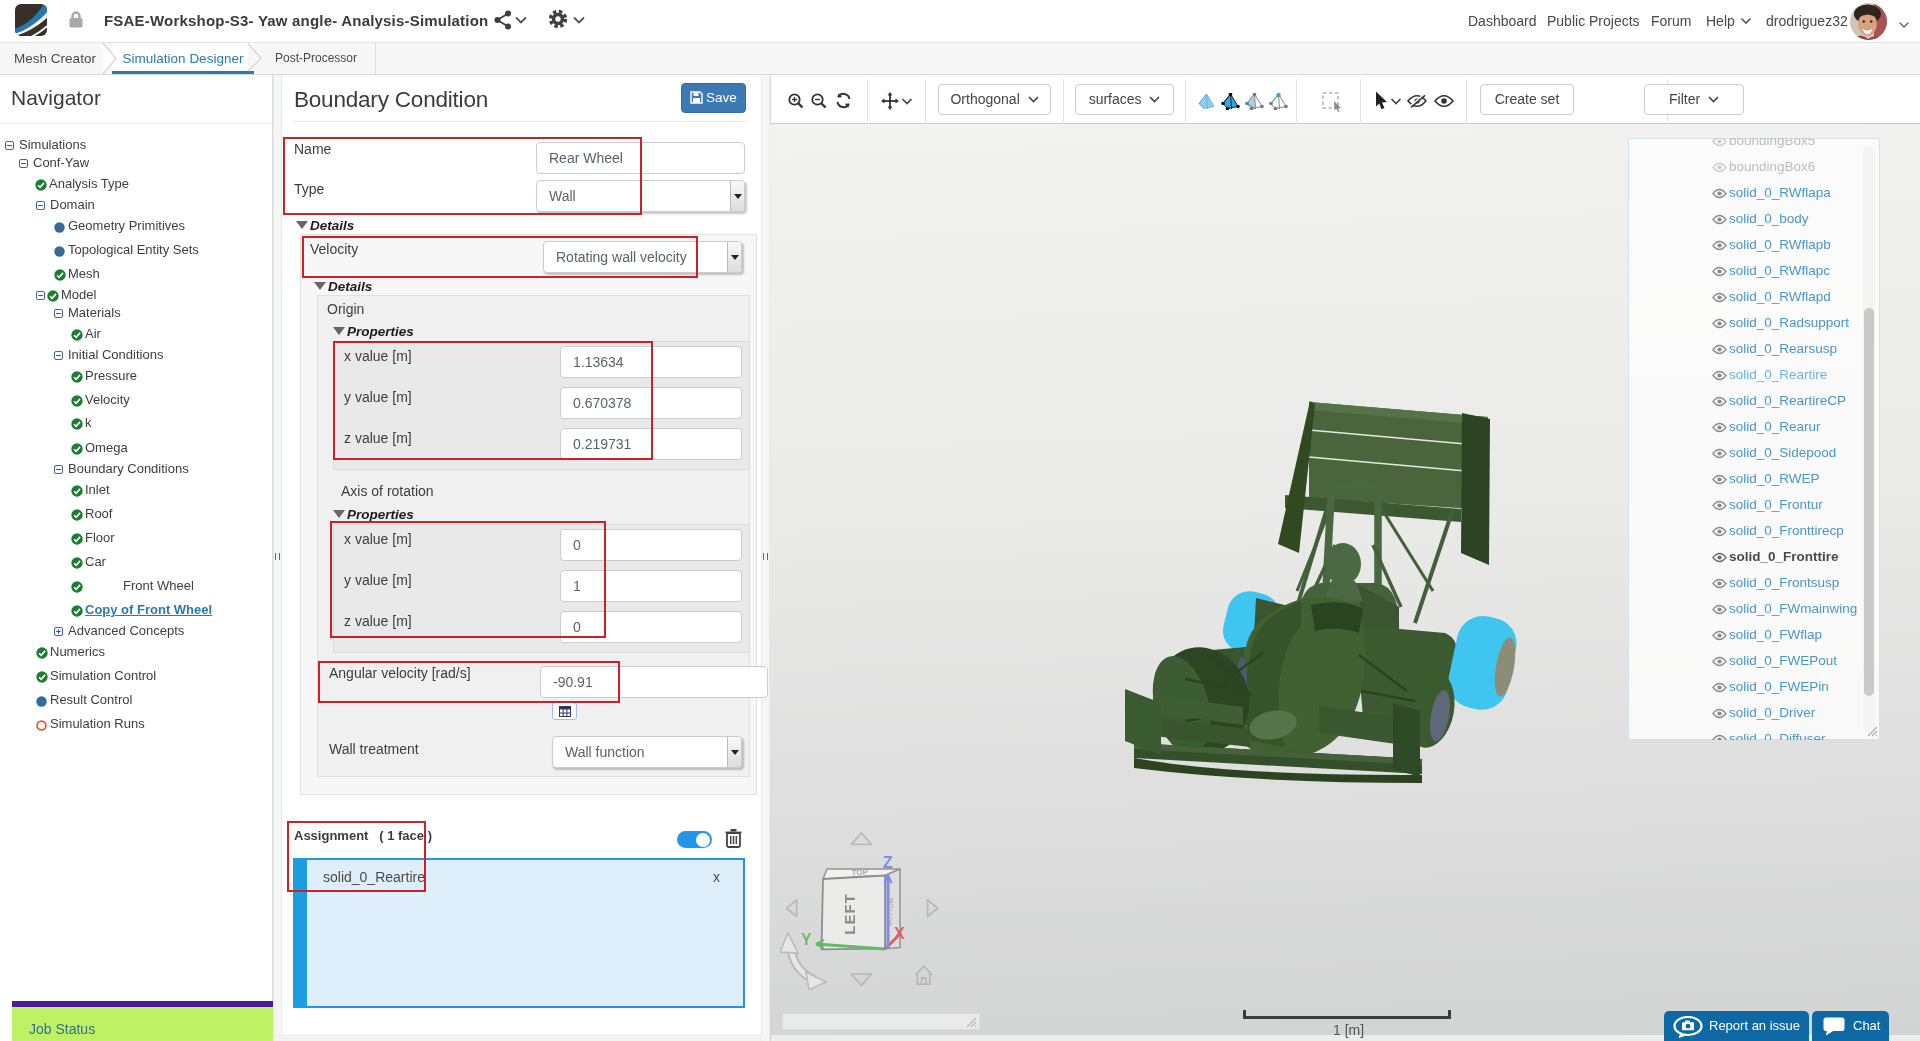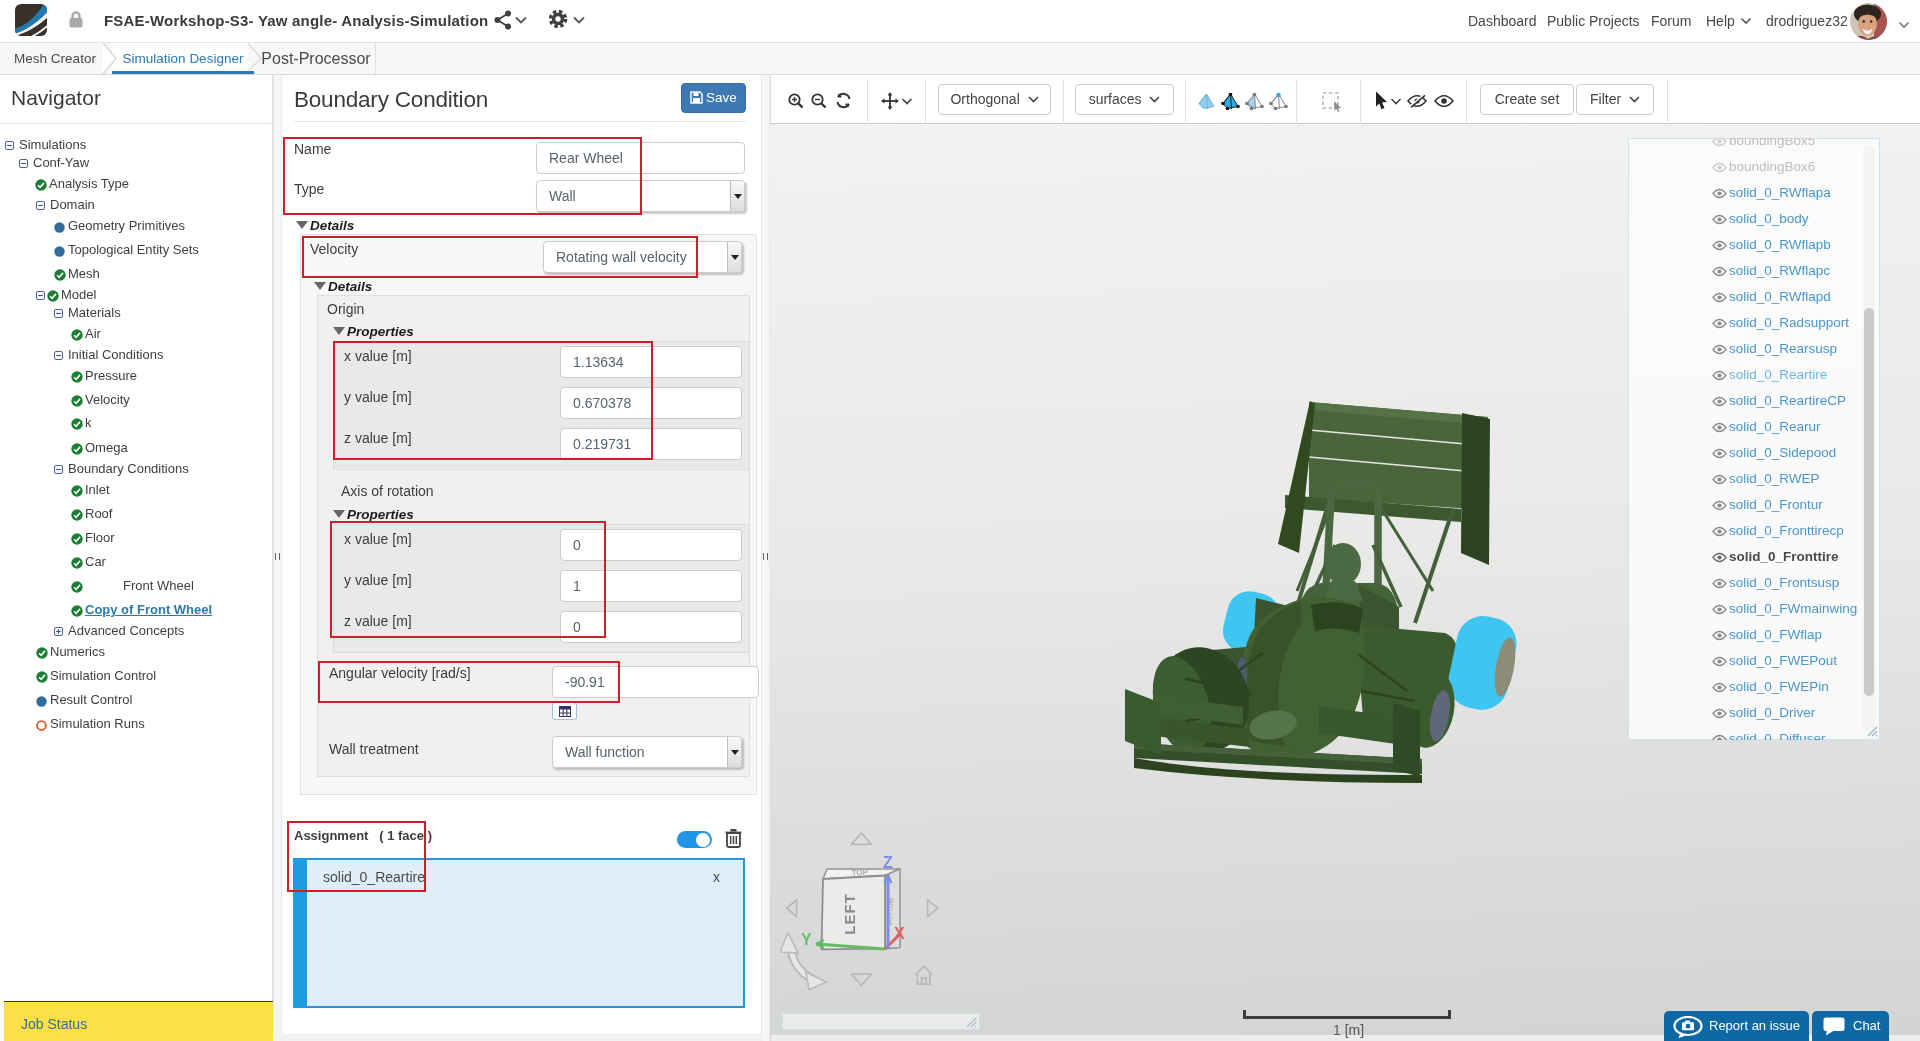--- a/index.html
+++ b/index.html
@@ -13,21 +13,21 @@
 .menuitem{top:13px;font-size:14px;color:#484848}
 
 #tabbar{left:0;top:43px;width:1920px;height:32px;background:#f7f7f7;border-bottom:1px solid #d9d9d9}
 .tab{top:43px;height:31px;line-height:31px;font-size:13.5px;color:#4a4a4a;text-align:center}
 
 #leftpanel{left:0;top:75px;width:273px;height:966px;background:#fff;border-right:1px solid #dcdcdc}
 #navtitle{left:11px;top:86px;font-size:21px;color:#3b3b3b}
 #navdiv{left:0;top:123px;width:273px;height:1px;background:#e6e6e6}
 .trow{font-size:13px;color:#3e3e3e}
 .ticon{position:absolute}
-#jobstatus{left:4px;top:1001px;width:273px;height:40px;background:#fde047;border-top:1px solid #4c1d95}
+#jobstatus{left:12px;top:1001px;width:273px;height:40px;background:#bef264;border-top:6px solid #4c1d95}
 #jobstatus span{position:absolute;left:17px;top:14px;color:#31708f;font-size:14px}
 .gutter{top:75px;width:9px;height:966px;background:#f5f6f6;border-left:1px solid #e9e9e9;border-right:1px solid #e9e9e9}
 .ghandle{width:5px;height:7px;border-left:1.5px solid #666;border-right:1.5px solid #666;top:553px}
 
 #midpanel{left:282px;top:75px;width:479px;height:959px;background:#fff}
 .flabel{font-size:14px;color:#3d3d3d}
 .finput{background:#fff;border:1px solid #ccc;border-radius:4px;font-size:14px;color:#58636b;line-height:30px;padding-left:12px}
 .fsel{background:#fff;border:1px solid #ccc;border-radius:4px;font-size:14px;color:#58636b;line-height:30px;padding-left:12px;box-shadow:1.5px 2px 2px rgba(0,0,0,0.22)}
 .selbtn{width:14px;border-left:1px solid #bbb;border-radius:0 4px 4px 0;background:linear-gradient(#f8f8f8,#ddd)}
 .selbtn:after{content:"";position:absolute;left:3px;top:13px;border:4px solid transparent;border-top:5px solid #222}
@@ -119,21 +119,21 @@
 <path d="M2 37 q8 -8 16 -1 q8 -6 15 1 Z" fill="#8d4444"></path>
 </g>
   </svg>
 <svg class="abs" style="left:1898px;top:21px" width="12" height="8" viewBox="0 0 12 8">
     <path d="M1.5 1.5 L6 6 L10.5 1.5" stroke="#777" stroke-width="1.6" fill="none"></path>
   </svg>
 
 <div class="abs" id="tabbar"></div>
 <div class="abs tab" style="left:0;width:110px;background:#f7f7f7">Mesh Creator</div>
 <div class="abs tab" style="left:112px;width:142px;background:#fff;color:#2a7ab0;border-bottom:3px solid #2a7ab0;font-size:13.5px">Simulation Designer</div>
-<div class="abs tab" style="left:257px;width:119px;background:#f7f7f7;border-right:1px solid #e0e0e0;font-size:16px">Post-Processor</div>
+<div class="abs tab" style="left:257px;width:119px;background:#f7f7f7;border-right:1px solid #e0e0e0;font-size:12px">Post-Processor</div>
 <svg class="abs" style="left:0;top:43px;z-index:5" width="400" height="31" viewBox="0 0 400 31">
 <polygon points="103,0 116,15.5 103,31" fill="#ffffff"></polygon>
 <polyline points="103,0 116,15.5 103,31" fill="none" stroke="#d5d5d5" stroke-width="1.2"></polyline>
 <polygon points="248,0 261,15.5 248,28" fill="#f7f7f7"></polygon>
 <polyline points="248,0 261,15.5 248,28" fill="none" stroke="#d5d5d5" stroke-width="1.2"></polyline>
 </svg>
 
 <div class="abs" id="leftpanel"></div>
 <div class="abs nw" id="navtitle">Navigator</div>
 <div class="abs" id="navdiv"></div>
@@ -315,21 +315,21 @@
 <div class="abs flabel" style="left:341px;top:483px">Axis of rotation</div>
 <div class="abs dtl" style="left:347px;top:507px">Properties</div>
 <div class="abs" style="left:333px;top:524px;width:417px;height:129px;background:#e9e9e9;border:1px solid #dcdcdc"></div>
 <div class="abs flabel" style="left:344px;top:531px">x value [m]</div>
 <div class="abs finput" style="left:560px;top:529px;width:182px;height:32px">0</div>
 <div class="abs flabel" style="left:344px;top:572px">y value [m]</div>
 <div class="abs finput" style="left:560px;top:570px;width:182px;height:32px">1</div>
 <div class="abs flabel" style="left:344px;top:613px">z value [m]</div>
 <div class="abs finput" style="left:560px;top:611px;width:182px;height:32px">0</div>
 <div class="abs flabel" style="left:329px;top:665px">Angular velocity [rad/s]</div>
-<div class="abs finput" style="left:552px;top:666px;width:207px;height:32px">-90.91</div>
+<div class="abs finput" style="left:540px;top:666px;width:228px;height:32px">-90.91</div>
 <div class="abs" style="left:552px;top:702px;width:25px;height:18px;background:#fff;border:1px solid #9fc0d4;border-radius:3px">
 <svg style="position:absolute;left:6px;top:3px" width="12" height="11" viewBox="0 0 12 11">
       <rect x="0.5" y="0.5" width="11" height="10" fill="none" stroke="#336" stroke-width="1"></rect>
       <rect x="0.5" y="0.5" width="11" height="3" fill="#336"></rect>
       <line x1="4.2" y1="0" x2="4.2" y2="11" stroke="#336"></line>
       <line x1="7.9" y1="0" x2="7.9" y2="11" stroke="#336"></line>
       <line x1="0" y1="7" x2="12" y2="7" stroke="#336"></line>
     </svg>
   </div>
 <div class="abs flabel" style="left:329px;top:741px">Wall treatment</div>
@@ -466,21 +466,21 @@
     <line x1="4" y1="13.4" x2="18" y2="1.4" stroke="#333" stroke-width="1.6"></line>
   </svg>
 
 <svg class="abs" style="left:1434px;top:94px" width="20" height="14" viewBox="0 0 20 14">
     <path d="M1 7 Q10 -3.5 19 7 Q10 17.5 1 7 Z" fill="none" stroke="#333" stroke-width="1.6"></path>
     <circle cx="10" cy="7" r="2.8" fill="#333"></circle>
   </svg>
 <div class="abs tsep" style="left:1466px"></div>
 <div class="abs tsep" style="left:1667px"></div>
 <div class="abs tbtn" style="left:1480px;top:84px;width:94px">Create set</div>
-<div class="abs tbtn" style="left:1576px;top:84px;width:78px">Filter &nbsp;<svg width="11" height="7" viewBox="0 0 11 7" style="vertical-align:1px">
+<div class="abs tbtn" style="left:1644px;top:84px;width:100px">Filter &nbsp;<svg width="11" height="7" viewBox="0 0 11 7" style="vertical-align:1px">
       <path d="M1 1 L5.5 5.5 L10 1" stroke="#444" stroke-width="1.6" fill="none"></path>
     </svg></div>
 
 <div class="abs" id="rlist"></div>
 <div class="abs" id="rlistrows" style="left:1628px;top:138px;width:252px;height:602px;overflow:hidden">
     <svg class="leye" style="left:84px;top:-2px" width="15" height="11" viewBox="0 0 15 11">
       <path d="M1 5.5 Q7.5 -2.5 14 5.5 Q7.5 13.5 1 5.5 Z" fill="none" stroke="#cccccc" stroke-width="1.3"></path>
       <circle cx="7.5" cy="5.5" r="2.1" fill="#cccccc"></circle>
     </svg>
     <div class="abs lrow nw" style="left:101px;top:-5px;color:#bdbdbd;">boundingBox5</div>

